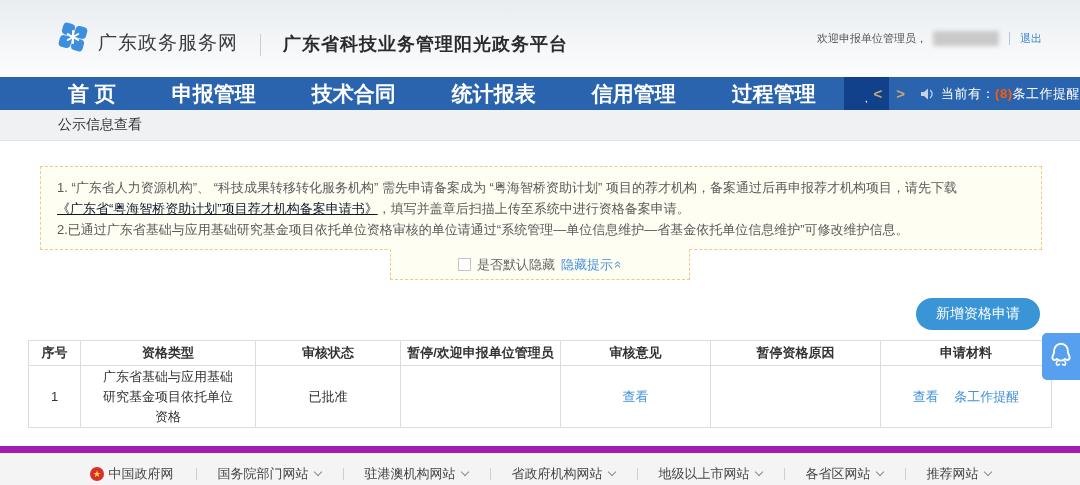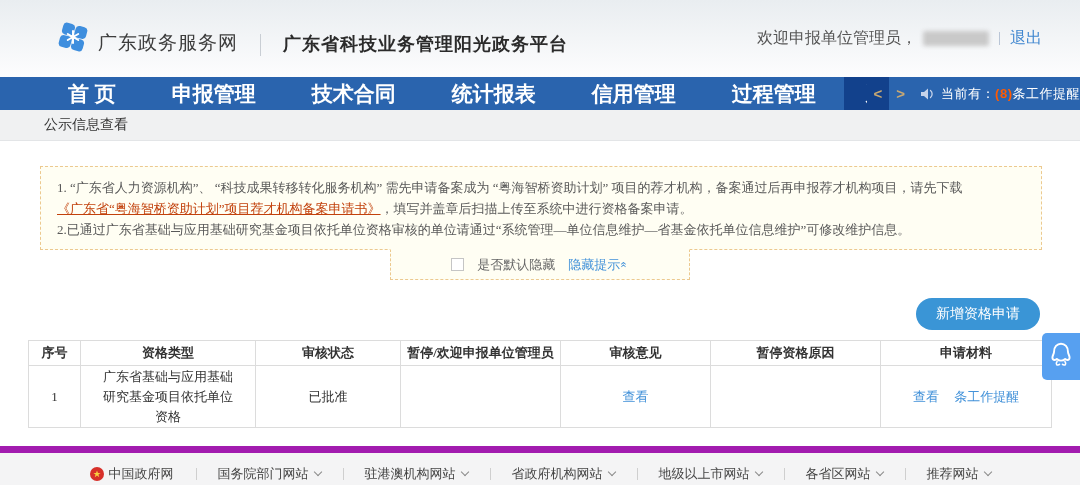--- a/index.html
+++ b/index.html
@@ -12,51 +12,51 @@
   
   .header {
     height:77px; flex:0 0 auto;
     background:linear-gradient(#e9edf0,#fdfdfe);
     display:flex; align-items:center; padding:0 38px 0 58px;
   }
   .brand { display:flex; align-items:flex-end; gap:10px; }
   .brand .site-name { font-size:19px; color:#3c3c3c; letter-spacing:1px; }
   .brand .vdiv { width:1px; height:22px; background:#c9ced4; margin:0 12px; }
   .brand .platform-name { font-size:18px; font-weight:bold; color:#2b2b2b; letter-spacing:1px; }
-  .header-right { margin-left:auto; display:flex; align-items:center; font-size:16px; color:#555; gap:6px; }
+  .header-right { margin-left:auto; display:flex; align-items:center; font-size:11px; color:#555; gap:6px; }
   .blur-name { display:inline-block; width:66px; height:15px; background:#c9c9c9; border-radius:2px; filter:blur(2px); }
   .header-right .vdiv2 { width:1px; height:13px; background:#b9c5d6; margin:0 4px; }
   .logout { color:#3f86cf; text-decoration:none; }
   
   .navbar { height:33px; flex:0 0 auto; background:#2a64ae; display:flex; align-items:stretch; padding-left:40px; white-space:nowrap; }
   .nav-item {
     color:#fff; font-size:21px; font-weight:bold; text-decoration:none;
     display:flex; align-items:center; justify-content:center; padding:0 28px;
   }
   .nav-item.active { background:#12418c; padding:0 14px 0 22px; max-width:90px; overflow:hidden; justify-content:flex-start; }
   .nav-reminder { display:flex; align-items:center; margin-left:-14px; position:relative; color:#fff; font-size:13px; }
   .nav-arrow { font-size:15px; font-weight:bold; color:#c8a873; padding:0 7px; cursor:pointer; display:flex; align-items:center; height:100%; }
   .nav-arrow.left-on-dark { background:#12418c; }
   .reminder-text { margin-left:6px; letter-spacing:.5px; }
   .reminder-count { color:#ff5a00; font-weight:bold; }
   .speaker { margin-left:8px; display:flex; align-items:center; }
   
-  .subnav { height:31px; flex:0 0 auto; background:#f0f1f2; border-bottom:1px solid #e3e5e7; display:flex; align-items:center; padding-left:44px; }
+  .subnav { height:31px; flex:0 0 auto; background:#f0f1f2; border-bottom:1px solid #e3e5e7; display:flex; align-items:center; padding-left:58px; }
   .subnav-title { font-size:14px; color:#333; }
   
-  .content { flex:1 1 auto; position:relative;font-family:Liberation Serif, serif; }
+  .content { flex:1 1 auto; position:relative; }
   .notice {
     margin:25px 38px 0 40px; background:#fffef3; border:1px dashed #ecc98f;
     padding:10px 16px 9px; font-size:13px; color:#595959; line-height:21px;
   }
-  .notice a.doc-link { color:#c2410c; text-decoration:underline; }
+  .notice a.doc-link { color:#0f172a; text-decoration:underline; }
   .notice-tab {
     width:300px; margin:-1px auto 0; background:#fffef3;
     border:1px dashed #ecc98f; border-top:1px solid #fffef3;
-    height:31px; display:flex; align-items:center; justify-content:center; gap:13px;
+    height:31px; display:flex; align-items:center; justify-content:center; gap:6px;
     font-size:13px; color:#666;
   }
   .checkbox { width:13px; height:13px; border:1px solid #c5c5c5; background:#fff; display:inline-block; cursor:pointer; }
   .hide-link { color:#4392d9; text-decoration:none; display:inline-flex; align-items:center; gap:2px; }
   .chev-up { display:inline-block; transform:rotate(90deg); font-size:13px; line-height:1; }
   .btn-row { display:flex; justify-content:flex-end; padding:18px 40px 0; }
   .btn-primary {
     background:#3a95d6; color:#fff; border:none; border-radius:16px;
     font-size:14px; padding:7px 20px; cursor:pointer; font-family:inherit;
   }

